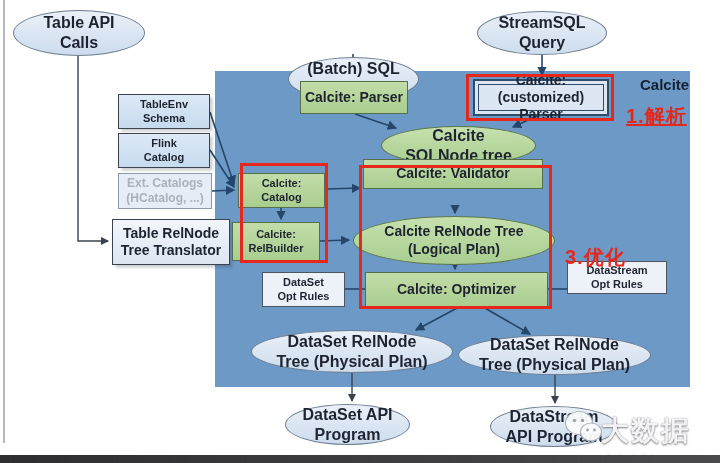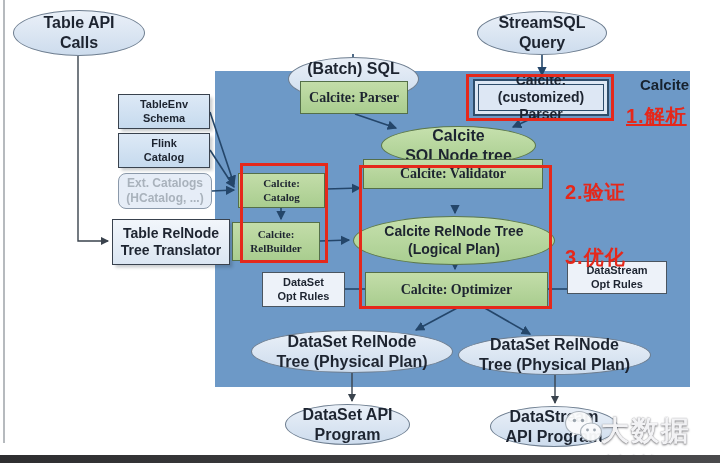--- a/index.html
+++ b/index.html
@@ -13,27 +13,27 @@
   .panel-label{position:absolute;left:640px;top:76px;font-size:15px;font-weight:700;color:#17222e;}
   .arrows{position:absolute;left:0;top:0;width:720px;height:463px;pointer-events:none;}
 
   .node{position:absolute;display:flex;align-items:center;justify-content:center;
         text-align:center;box-sizing:border-box;color:#1d2430;font-weight:700;line-height:1.22;}
   .node .lbl{white-space:pre-line;display:block;width:100%;}
   .ell{border-radius:50%;border:1.5px solid #6e7e90;background:linear-gradient(#eaf0f8,#cddced);font-size:16px;}
   .ell.green{background:linear-gradient(#c6e0ad,#a9ce90);border-color:#5c784b;}
   .box{border:1.6px solid #39424e;background:linear-gradient(#dde9f6,#c6daee);font-size:11px;}
   .box.shadow{box-shadow:2.5px 2.5px 3px rgba(40,50,60,.25);}
-  .box.green{background:linear-gradient(#c3dda9,#a9cd8f);border-color:#546f49;font-family:Liberation Serif, serif;}
+  .box.green{background:linear-gradient(#c3dda9,#a9cd8f);border-color:#546f49;}
   .box.white{background:#edf2f9;border-color:#4a5560;}
   .box.pale{background:#e6edf7;border-color:#8b99aa;color:#a9b2bc;font-weight:700;}
   .box.dbl{background:#dde7f4;border:2px solid #2e4d6b;
            box-shadow:inset 0 0 0 3px #dde7f4, inset 0 0 0 4px #2e4d6b;}
   .fs14{font-size:14px;}
-  .fs12{font-size:12px;border-radius:8px;}
+  .fs12{font-size:12px;}
   .redrect{position:absolute;border:3px solid #e5281b;box-sizing:border-box;background:transparent;}
   .ann{position:absolute;color:#e5281b;font-size:20px;font-weight:700;letter-spacing:1px;}
   .watermark-text{
     position:absolute;left:601px;top:412px;font-size:28px;font-weight:700;letter-spacing:2px;
     color:rgba(250,250,252,.95);
     text-shadow:0 1px 2px rgba(70,70,75,.65), 0 0 1px rgba(120,120,125,.8);
   }
   .wm-icon{position:absolute;left:563px;top:409px;opacity:.95;}
   .bottom-bar{position:absolute;left:0;top:455px;width:720px;height:8px;
     background:linear-gradient(90deg,#2e2e30,#4a4a4c);}
@@ -171,21 +171,20 @@
   <div class="node ell" style="left:490px;top:406px;width:128px;height:41px;">
     <span class="lbl">DataStream
 API Program</span>
   </div>
 
   <div class="redrect" style="left:466px;top:74px;width:148px;height:47px;"></div>
   <div class="redrect" style="left:240px;top:163px;width:88px;height:100px;"></div>
   <div class="redrect" style="left:359px;top:165px;width:193px;height:144px;"></div>
 
   <span class="ann" style="left:626px;top:103px;text-decoration:underline;">1.解析</span>
-  <span class="ann" style="left:565px;top:179px;">2.验证</span>
   <span class="ann" style="left:565px;top:244px;">3.优化</span>
 
   <svg class="wm-icon" width="40" height="38" viewBox="0 0 40 38">
     <ellipse cx="16" cy="14" rx="13.5" ry="11.5" fill="#fbfcfd" stroke="#aab2ba" stroke-width="1.2"></ellipse>
     <circle cx="11.5" cy="11.5" r="1.7" fill="#9aa3ac"></circle>
     <circle cx="19.5" cy="11.5" r="1.7" fill="#9aa3ac"></circle>
     <path d="M10,24 l-2,4 l5,-2.4 z" fill="#fbfcfd"></path>
     <ellipse cx="28" cy="23" rx="10.5" ry="9" fill="#fbfcfd" stroke="#aab2ba" stroke-width="1.2"></ellipse>
     <circle cx="24.5" cy="21" r="1.4" fill="#9aa3ac"></circle>
     <circle cx="31.5" cy="21" r="1.4" fill="#9aa3ac"></circle>

